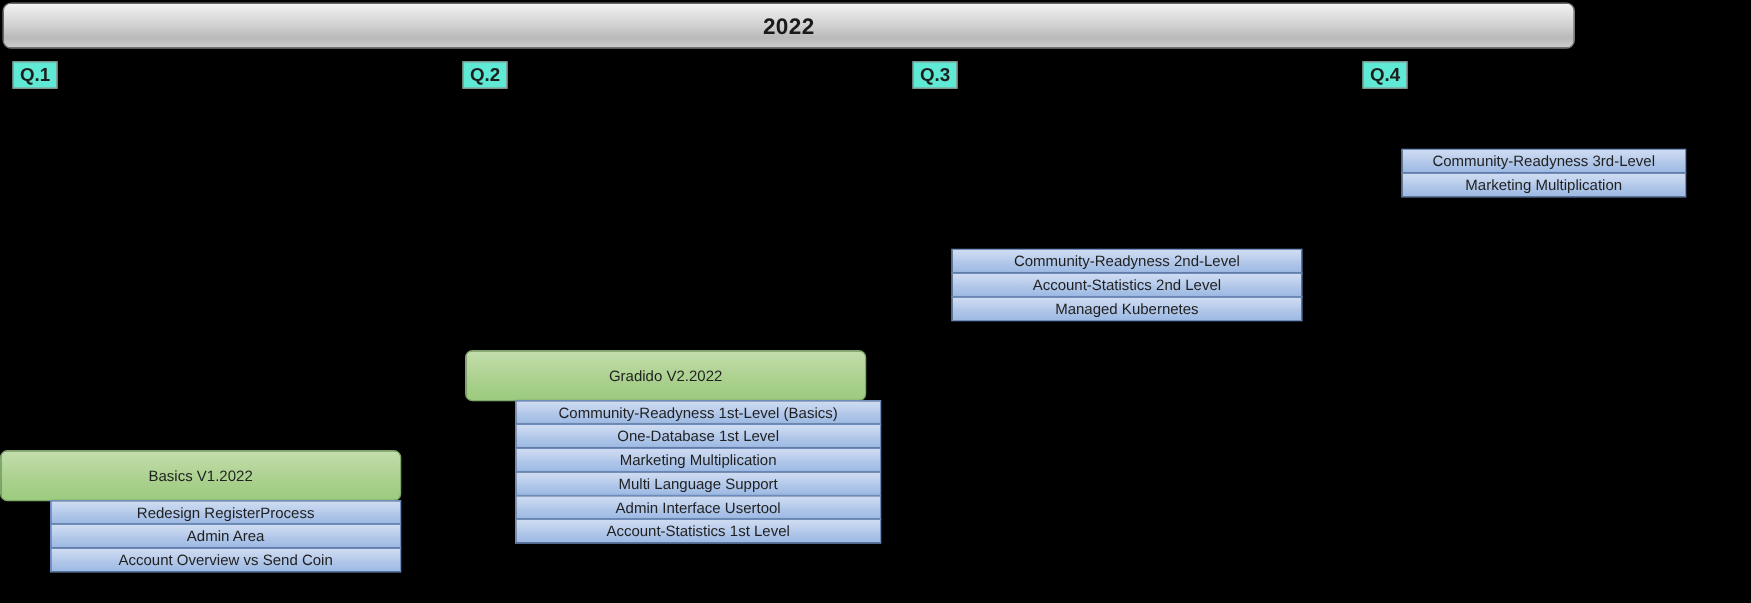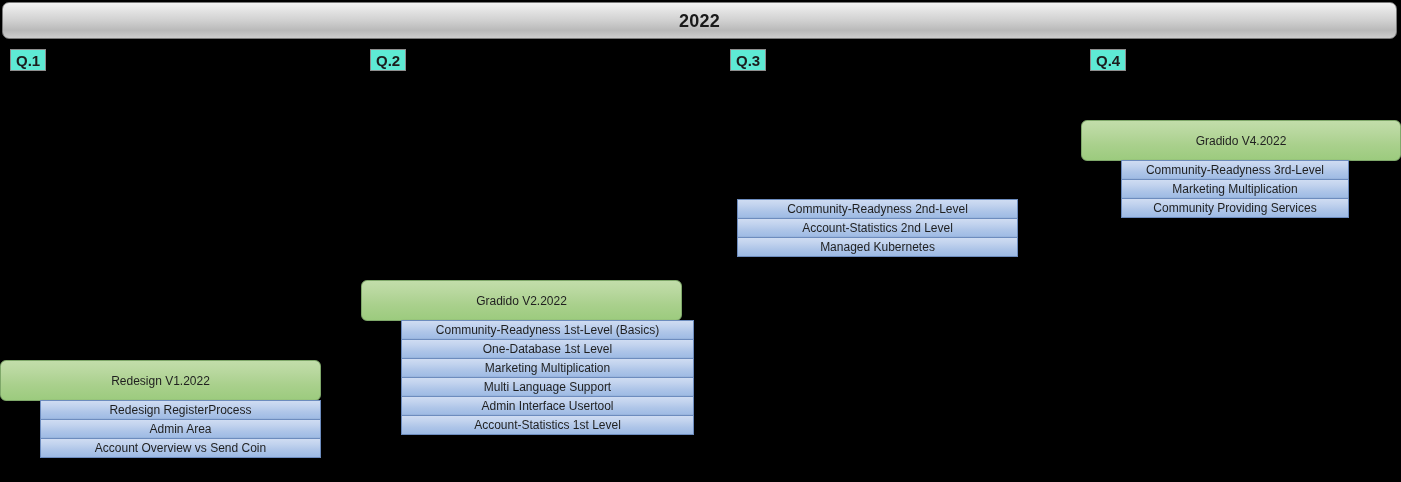--- a/index.html
+++ b/index.html
@@ -22,21 +22,21 @@
     width: 1401px;
     height: 482px;
     background: #000000;
   }
 
   
   .year-bar {
     position: absolute;
     left: 2px;
     top: 2px;
-    width: 1395px;
+    width: 1258px;
     height: 37px;
     border-radius: 7px;
     border: 1px solid #7a7a7a;
     background: linear-gradient(to bottom,
                 #f2f2f2 0%,
                 #e3e3e3 22%,
                 #cfcfcf 52%,
                 #b9b9b9 78%,
                 #cdcdcd 100%);
     box-sizing: border-box;
@@ -138,35 +138,35 @@
   <div id="quarter-layer">
       <div class="quarter-label" style="left: 10px;">Q.1</div>
       <div class="quarter-label" style="left: 370px;">Q.2</div>
       <div class="quarter-label" style="left: 730px;">Q.3</div>
       <div class="quarter-label" style="left: 1090px;">Q.4</div>
     </div>
 
   <div id="release-layer">
       <div class="release-group" style="left: 0px; top: 360px; width: 321px;">
         <div class="release-header">
-          <span class="release-header-label">Redesign V1.2022</span>
+          <span class="release-header-label">Basics V1.2022</span>
         </div>
         <div class="release-items" style="margin-left: 40px; width: 281px;">
           <div class="release-item">
             <span class="release-item-label">Redesign RegisterProcess</span>
           </div>
           <div class="release-item">
             <span class="release-item-label">Admin Area</span>
           </div>
           <div class="release-item">
             <span class="release-item-label">Account Overview vs Send Coin</span>
           </div>
         </div>
       </div>
-      <div class="release-group" style="left: 361px; top: 280px; width: 321px;">
+      <div class="release-group" style="left: 372px; top: 280px; width: 321px;">
         <div class="release-header">
           <span class="release-header-label">Gradido V2.2022</span>
         </div>
         <div class="release-items" style="margin-left: 40px; width: 293px;">
           <div class="release-item">
             <span class="release-item-label">Community-Readyness 1st-Level (Basics)</span>
           </div>
           <div class="release-item">
             <span class="release-item-label">One-Database 1st Level</span>
           </div>
@@ -178,43 +178,37 @@
           </div>
           <div class="release-item">
             <span class="release-item-label">Admin Interface Usertool</span>
           </div>
           <div class="release-item">
             <span class="release-item-label">Account-Statistics 1st Level</span>
           </div>
         </div>
       </div>
       <div class="release-group" style="left: 721px; top: 200px; width: 321px;">
-        <div class="release-items" style="margin-left: 16px; width: 281px;">
+        <div class="release-items" style="margin-left: 40px; width: 281px;">
           <div class="release-item">
             <span class="release-item-label">Community-Readyness 2nd-Level</span>
           </div>
           <div class="release-item">
             <span class="release-item-label">Account-Statistics 2nd Level</span>
           </div>
           <div class="release-item">
             <span class="release-item-label">Managed Kubernetes</span>
           </div>
         </div>
       </div>
       <div class="release-group" style="left: 1081px; top: 120px; width: 320px;">
-        <div class="release-header">
-          <span class="release-header-label">Gradido V4.2022</span>
-        </div>
         <div class="release-items" style="margin-left: 40px; width: 228px;">
           <div class="release-item">
             <span class="release-item-label">Community-Readyness 3rd-Level</span>
           </div>
           <div class="release-item">
             <span class="release-item-label">Marketing Multiplication</span>
           </div>
-          <div class="release-item">
-            <span class="release-item-label">Community Providing Services</span>
-          </div>
         </div>
       </div>
     </div>
 
 </div>
 
 </body></html>

